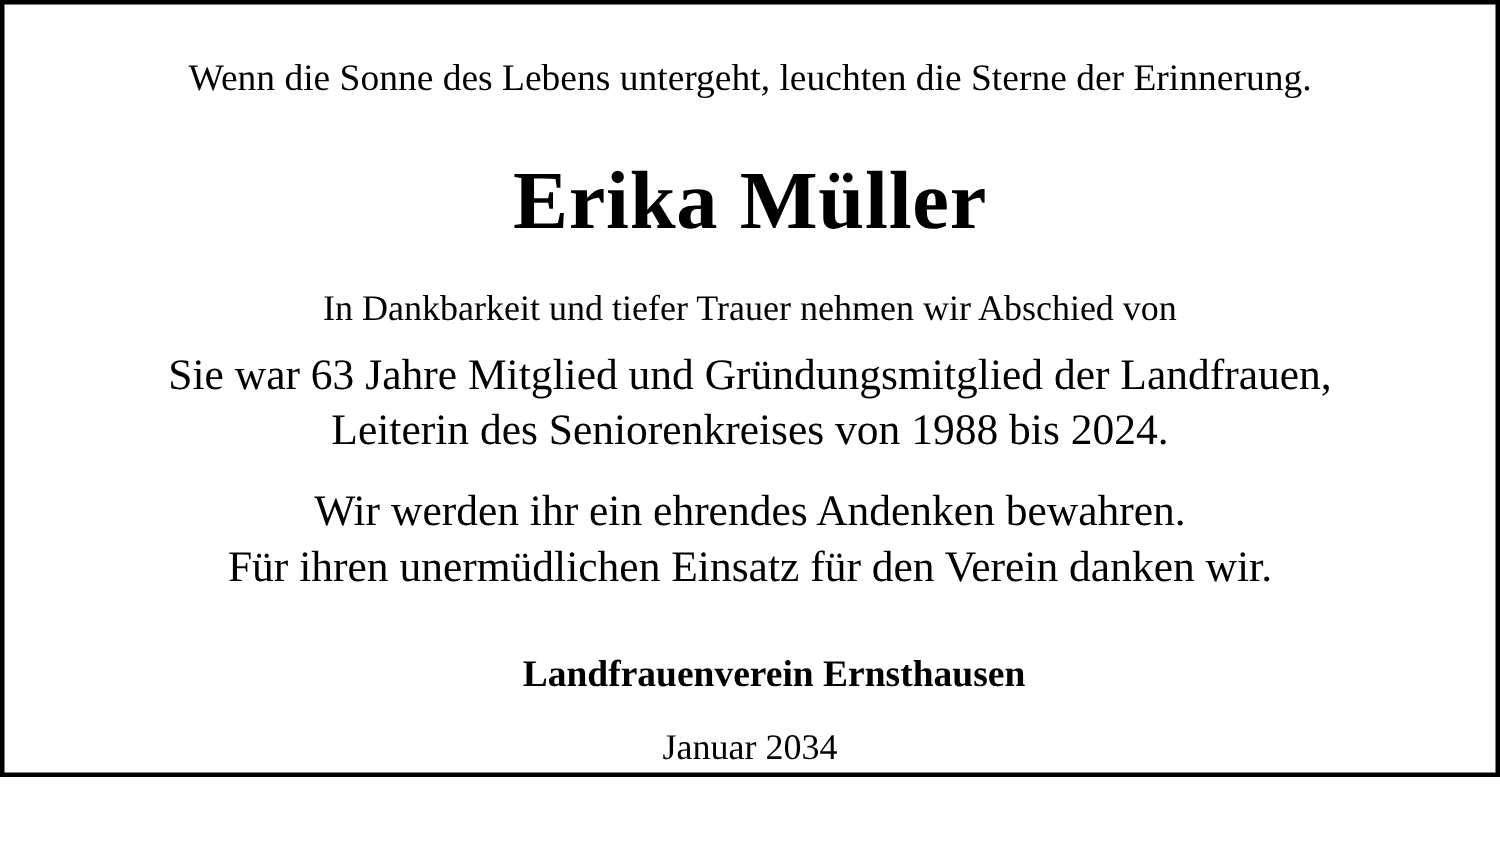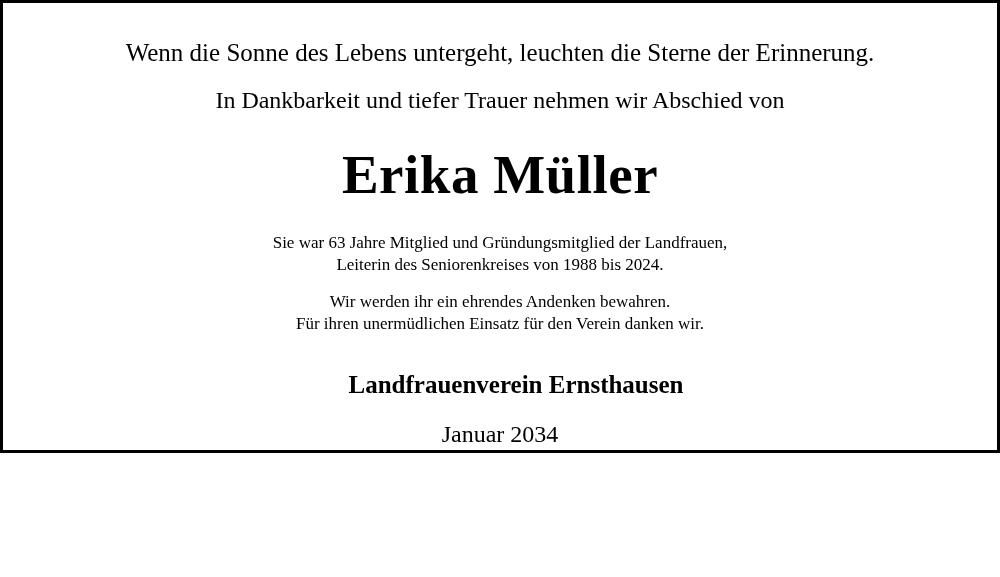--- a/index.html
+++ b/index.html
@@ -10,21 +10,21 @@
   body {
     width: 1000px;
     height: 577px;
     overflow: hidden;
     font-family: "Liberation Serif", serif;
     color: #000000;
   }
   .notice {
     box-sizing: border-box;
     width: 1000px;
-    height: 453px;
+    height: 518px;
     border: 3px solid #000000;
     padding: 34px 40px 0 40px;
     display: flex;
     flex-direction: column;
     align-items: center;
     background: #ffffff;
   }
   .line {
     text-align: center;
     line-height: 1.28;
@@ -37,21 +37,21 @@
     font-size: 24px;
     margin-bottom: 10px;
   }
   .name {
     font-size: 55px;
     font-weight: bold;
     letter-spacing: 0.5px;
     margin: 14px 0 22px 0;
   }
   .body-block {
-    font-size: 17px;
+    font-size: 29px;
     line-height: 1.38;
   }
   .spacer-sm { height: 22px; }
   .spacer-lg { height: 50px; }
   .org {
     font-size: 25px;
     font-weight: bold;
     margin-bottom: 18px;
     margin-left: 32px;
   }
@@ -59,23 +59,23 @@
     font-size: 24px;
   }
 </style>
 </head>
 <body>
 
 <div class="notice">
 
   <div class="line motto">Wenn die Sonne des Lebens untergeht, leuchten die Sterne der Erinnerung.</div>
 
+  <div class="line name">Erika Müller</div>
+
   <div class="line intro">In Dankbarkeit und tiefer Trauer nehmen wir Abschied von</div>
-
-  <div class="line name">Erika Müller</div>
 
   <div class="body-block">
     <div class="line">Sie war 63 Jahre Mitglied und Gründungsmitglied der Landfrauen,</div>
     <div class="line">Leiterin des Seniorenkreises von 1988 bis 2024.</div>
   </div>
 
   <div class="spacer-sm"></div>
 
   <div class="body-block">
     <div class="line">Wir werden ihr ein ehrendes Andenken bewahren.</div>

